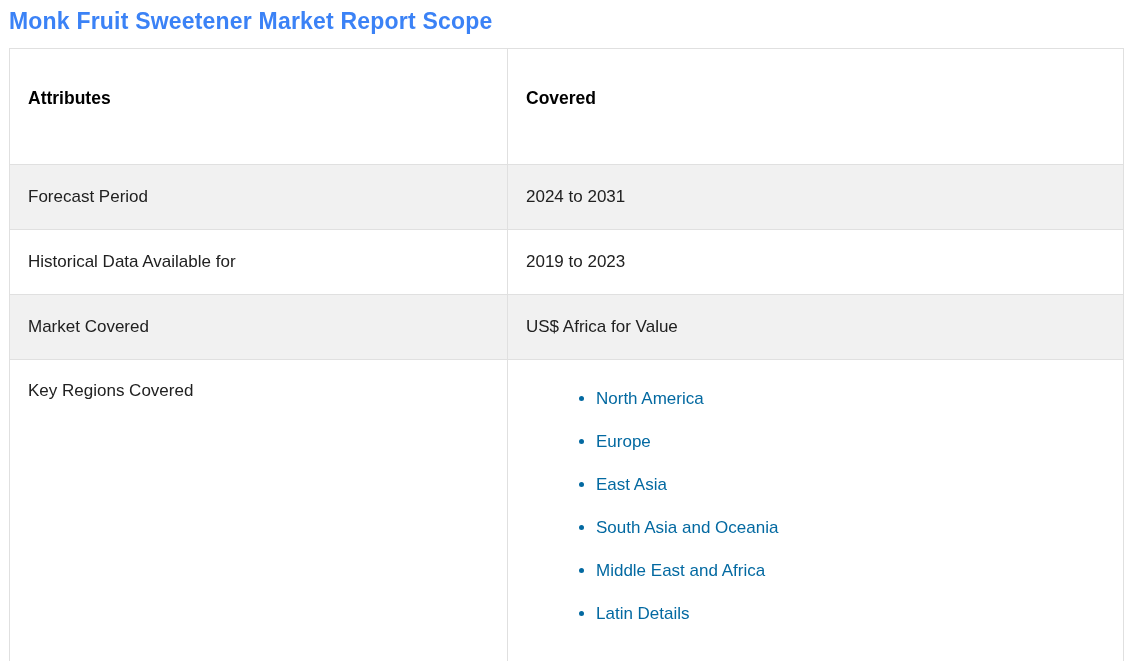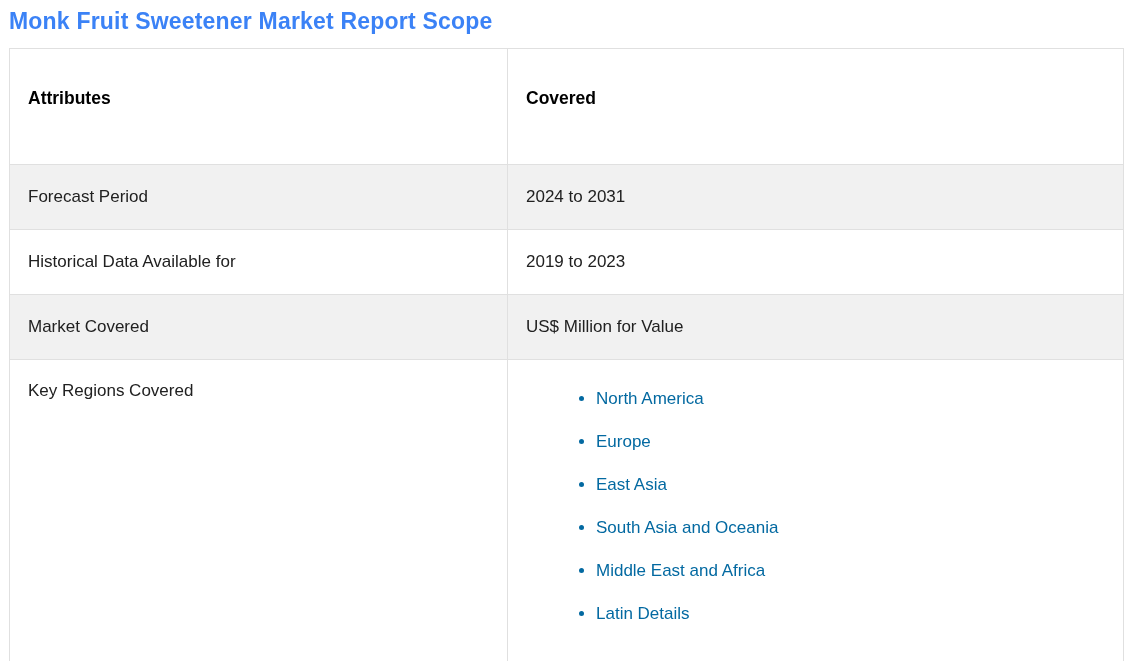--- a/index.html
+++ b/index.html
@@ -97,21 +97,21 @@
     <tr class="data-row alt">
       <td>Forecast Period</td>
       <td>2024 to 2031</td>
     </tr>
     <tr class="data-row">
       <td>Historical Data Available for</td>
       <td>2019 to 2023</td>
     </tr>
     <tr class="data-row alt">
       <td>Market Covered</td>
-      <td>US$ Million for Value</td>
+      <td>US$ Africa for Value</td>
     </tr>
     <tr class="tall-row">
       <td class="attr-top">Key Regions Covered</td>
       <td>
         <ul class="regions-list">
           <li>North America</li>
           <li>Europe</li>
           <li>East Asia</li>
           <li>South Asia and Oceania</li>
           <li>Middle East and Africa</li>

